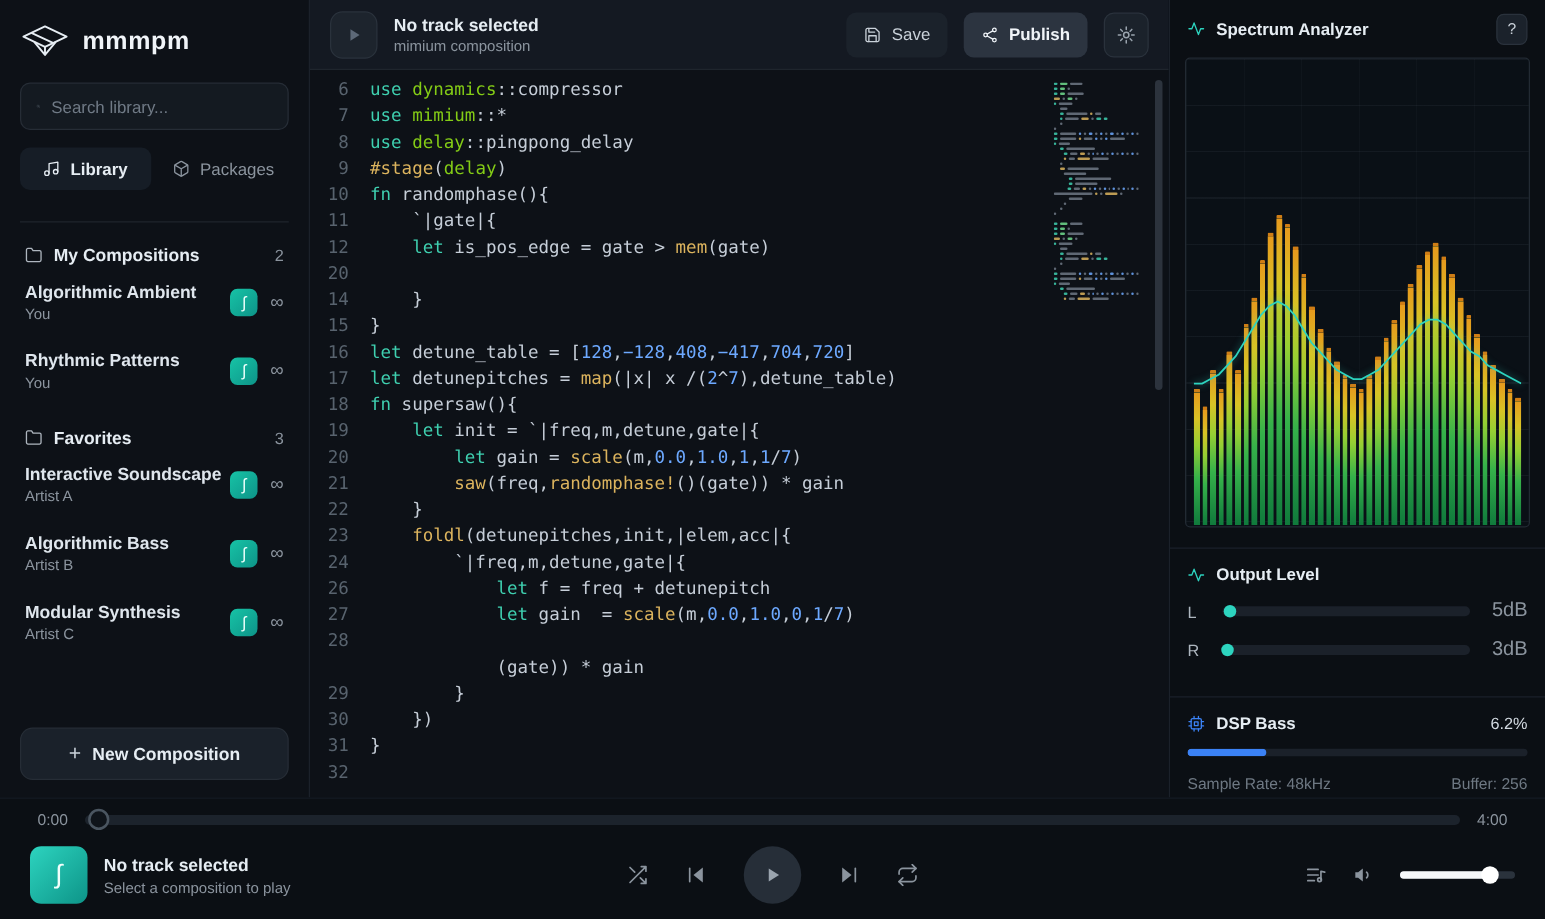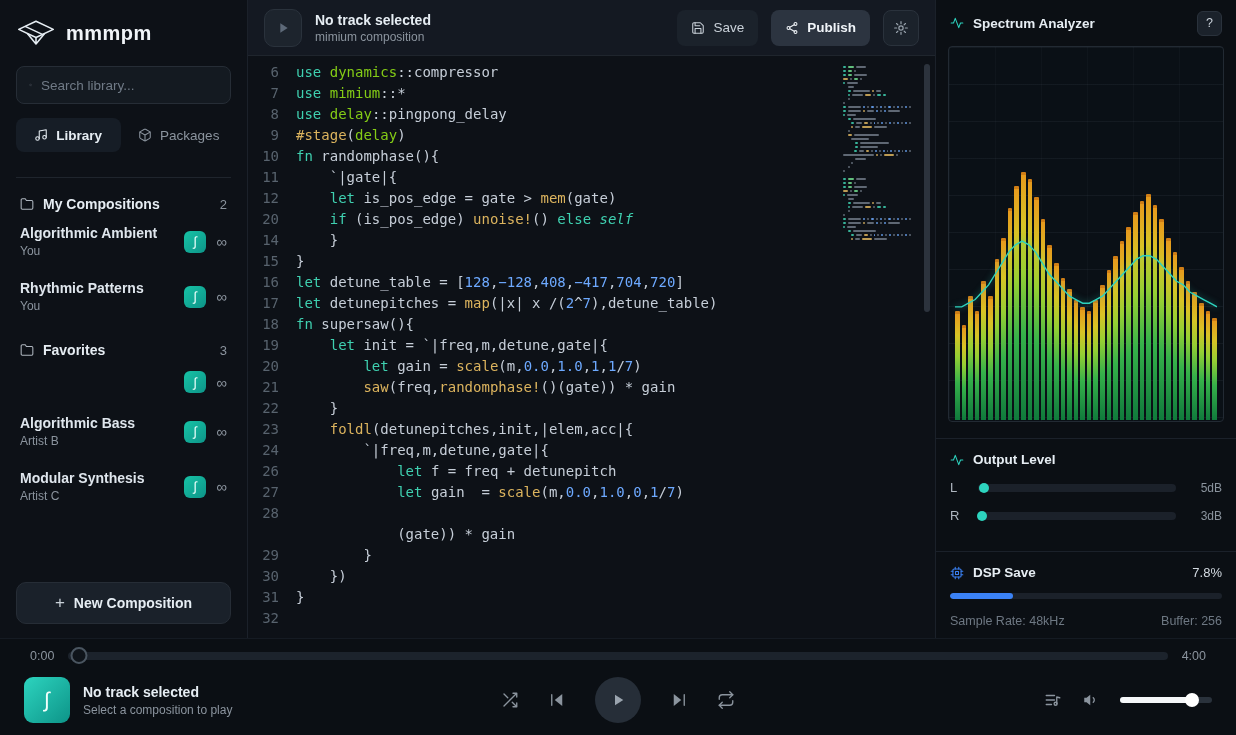--- a/index.html
+++ b/index.html
@@ -84,21 +84,21 @@
   .sp-bar { flex:1; border-radius:1px 1px 0 0; border-top:3px solid #cf7d15;
     background:linear-gradient(to top,#107a3c 0%,#35b14a 35%,#95cf33 60%,#d8c325 80%,#e69a1d 100%); }
   .sp-curve { position:absolute; left:6px; right:6px; top:8px; bottom:1px; width:calc(100% - 12px); height:calc(100% - 9px); filter:drop-shadow(0 0 3px rgba(45,212,191,.55)); }
   .rp-section { border-top:1px solid #1b212a; margin-top:16px; padding:13px 14px 12px; }
   .rp-sec-head { display:flex; align-items:center; gap:9px; }
   .rp-val { margin-left:auto; color:#d3dae1; font-size:13px; }
   .ch-row { display:flex; align-items:center; margin-top:13px; }
   .ch-label { width:16px; font-size:13px; color:#aeb6bf; }
   .ch-track { flex:1; height:8px; background:#1b212a; border-radius:4px; margin:0 12px; position:relative; }
   .ch-dot { position:absolute; top:-1px; width:10px; height:10px; border-radius:50%; background:#2dd4bf; transform:translateX(-50%); }
-  .ch-val { width:34px; text-align:right; font-size:12px; color:#8b949e; }
+  .ch-val { width:34px; text-align:right; font-size:16px; color:#8b949e; }
   .dsp-bar { margin-top:13px; height:6px; background:#1b212a; border-radius:3px; overflow:hidden; }
   .dsp-fill { height:100%; background:#3b82f6; border-radius:3px; }
   .rp-foot { margin-top:15px; display:flex; justify-content:space-between; font-size:12.5px; color:#6e7883; }
 
   
   .bottom { grid-column:1 / -1; grid-row:2; background:#0b0f14; border-top:1px solid #151b23; display:flex; flex-direction:column; }
   .timeline { height:34px; display:flex; align-items:center; gap:14px; padding:0 30px; flex-shrink:0; }
   .tl-time { font-size:12.5px; color:#8b949e; }
   .tl-track { flex:1; height:8px; background:#1c232c; border-radius:4px; position:relative; cursor:pointer; }
   .tl-knob { position:absolute; top:-5px; width:17px; height:17px; border-radius:50%; background:#0f141a; border:2px solid #4a5560; transform:translateX(-50%); }
@@ -186,20 +186,24 @@
 
     <div class="section-header">
       <svg class="ic ic-sm fold" viewBox="0 0 24 24">
           <path d="M22 19a2 2 0 0 1-2 2H4a2 2 0 0 1-2-2V5a2 2 0 0 1 2-2h5l2 3h9a2 2 0 0 1 2 2z"></path>
         </svg>
       <span>Favorites</span>
       <span class="count">3</span>
     </div>
 
     <div class="list-item">
+      <div class="li-text">
+        <div class="li-title">Interactive Soundscape</div>
+        <div class="li-sub">Artist A</div>
+      </div>
       <span class="li-badge">
           <span>∫</span>
         </span>
       <span class="li-inf">∞</span>
     </div>
     <div class="list-item">
       <div class="li-text">
         <div class="li-title">Algorithmic Bass</div>
         <div class="li-sub">Artist B</div>
       </div>
@@ -263,21 +267,21 @@
 
     <div class="code-area">
       <div>
           <div class="cl"><span class="ln">6</span><span class="ct"><span class="tk-k">use </span><span class="tk-m">dynamics</span><span class="tk-p">::compressor</span></span></div>
           <div class="cl"><span class="ln">7</span><span class="ct"><span class="tk-k">use </span><span class="tk-m">mimium</span><span class="tk-p">::*</span></span></div>
           <div class="cl"><span class="ln">8</span><span class="ct"><span class="tk-k">use </span><span class="tk-m">delay</span><span class="tk-p">::pingpong_delay</span></span></div>
           <div class="cl"><span class="ln">9</span><span class="ct"><span class="tk-f">#stage</span><span class="tk-p">(</span><span class="tk-m">delay</span><span class="tk-p">)</span></span></div>
           <div class="cl"><span class="ln">10</span><span class="ct"><span class="tk-k">fn </span><span class="tk-p">randomphase(){</span></span></div>
           <div class="cl"><span class="ln">11</span><span class="ct"><span class="tk-p">    </span><span class="tk-p">`|gate|{</span></span></div>
           <div class="cl"><span class="ln">12</span><span class="ct"><span class="tk-p">    </span><span class="tk-k">let </span><span class="tk-p">is_pos_edge = gate &gt; </span><span class="tk-f">mem</span><span class="tk-p">(gate)</span></span></div>
-          <div class="cl"><span class="ln">20</span><span class="ct"><span class="tk-p">    </span><span class="tk-k">if </span><span class="tk-p">(is_pos_edge) </span><span class="tk-f">unoise!</span><span class="tk-p">() </span><span class="tk-k">else </span><span class="tk-s">self</span></span></div>
+          <div class="cl"><span class="ln">20</span></div>
           <div class="cl"><span class="ln">14</span><span class="ct"><span class="tk-p">    </span><span class="tk-p">}</span></span></div>
           <div class="cl"><span class="ln">15</span><span class="ct"><span class="tk-p">}</span></span></div>
           <div class="cl"><span class="ln">16</span><span class="ct"><span class="tk-k">let </span><span class="tk-p">detune_table = [</span><span class="tk-n">128</span><span class="tk-p">,</span><span class="tk-n">−128</span><span class="tk-p">,</span><span class="tk-n">408</span><span class="tk-p">,</span><span class="tk-n">−417</span><span class="tk-p">,</span><span class="tk-n">704</span><span class="tk-p">,</span><span class="tk-n">720</span><span class="tk-p">]</span></span></div>
           <div class="cl"><span class="ln">17</span><span class="ct"><span class="tk-k">let </span><span class="tk-p">detunepitches = </span><span class="tk-f">map</span><span class="tk-p">(|x| x /(</span><span class="tk-n">2</span><span class="tk-p">^</span><span class="tk-n">7</span><span class="tk-p">),detune_table)</span></span></div>
           <div class="cl"><span class="ln">18</span><span class="ct"><span class="tk-k">fn </span><span class="tk-p">supersaw(){</span></span></div>
           <div class="cl"><span class="ln">19</span><span class="ct"><span class="tk-p">    </span><span class="tk-k">let </span><span class="tk-p">init = `|freq,m,detune,gate|{</span></span></div>
           <div class="cl"><span class="ln">20</span><span class="ct"><span class="tk-p">        </span><span class="tk-k">let </span><span class="tk-p">gain = </span><span class="tk-f">scale</span><span class="tk-p">(m,</span><span class="tk-n">0.0</span><span class="tk-p">,</span><span class="tk-n">1.0</span><span class="tk-p">,</span><span class="tk-n">1</span><span class="tk-p">,</span><span class="tk-n">1</span><span class="tk-p">/</span><span class="tk-n">7</span><span class="tk-p">)</span></span></div>
           <div class="cl"><span class="ln">21</span><span class="ct"><span class="tk-p">        </span><span class="tk-f">saw</span><span class="tk-p">(freq,</span><span class="tk-f">randomphase!</span><span class="tk-p">()(gate)) * gain</span></span></div>
           <div class="cl"><span class="ln">22</span><span class="ct"><span class="tk-p">    </span><span class="tk-p">}</span></span></div>
           <div class="cl"><span class="ln">23</span><span class="ct"><span class="tk-p">    </span><span class="tk-f">foldl</span><span class="tk-p">(detunepitches,init,|elem,acc|{</span></span></div>
@@ -662,22 +666,22 @@
       </div>
     </div>
 
     <div class="rp-section">
       <div class="rp-sec-head">
         <svg class="ic ic-sm blue" viewBox="0 0 24 24">
             <rect x="5" y="5" width="14" height="14" rx="2"></rect>
             <rect x="9.5" y="9.5" width="5" height="5"></rect>
             <path d="M9 2v3M15 2v3M9 19v3M15 19v3M2 9h3M2 15h3M19 9h3M19 15h3"></path>
           </svg>
-        <span class="rp-title">DSP Save</span>
-        <span class="rp-val">7.8%</span>
+        <span class="rp-title">DSP Bass</span>
+        <span class="rp-val">6.2%</span>
       </div>
       <div class="dsp-bar">
         <div class="dsp-fill" style="width: 23%;"></div>
       </div>
       <div class="rp-foot">
         <span>Sample Rate: 48kHz</span>
         <span>Buffer: 256</span>
       </div>
     </div>
   </aside>

